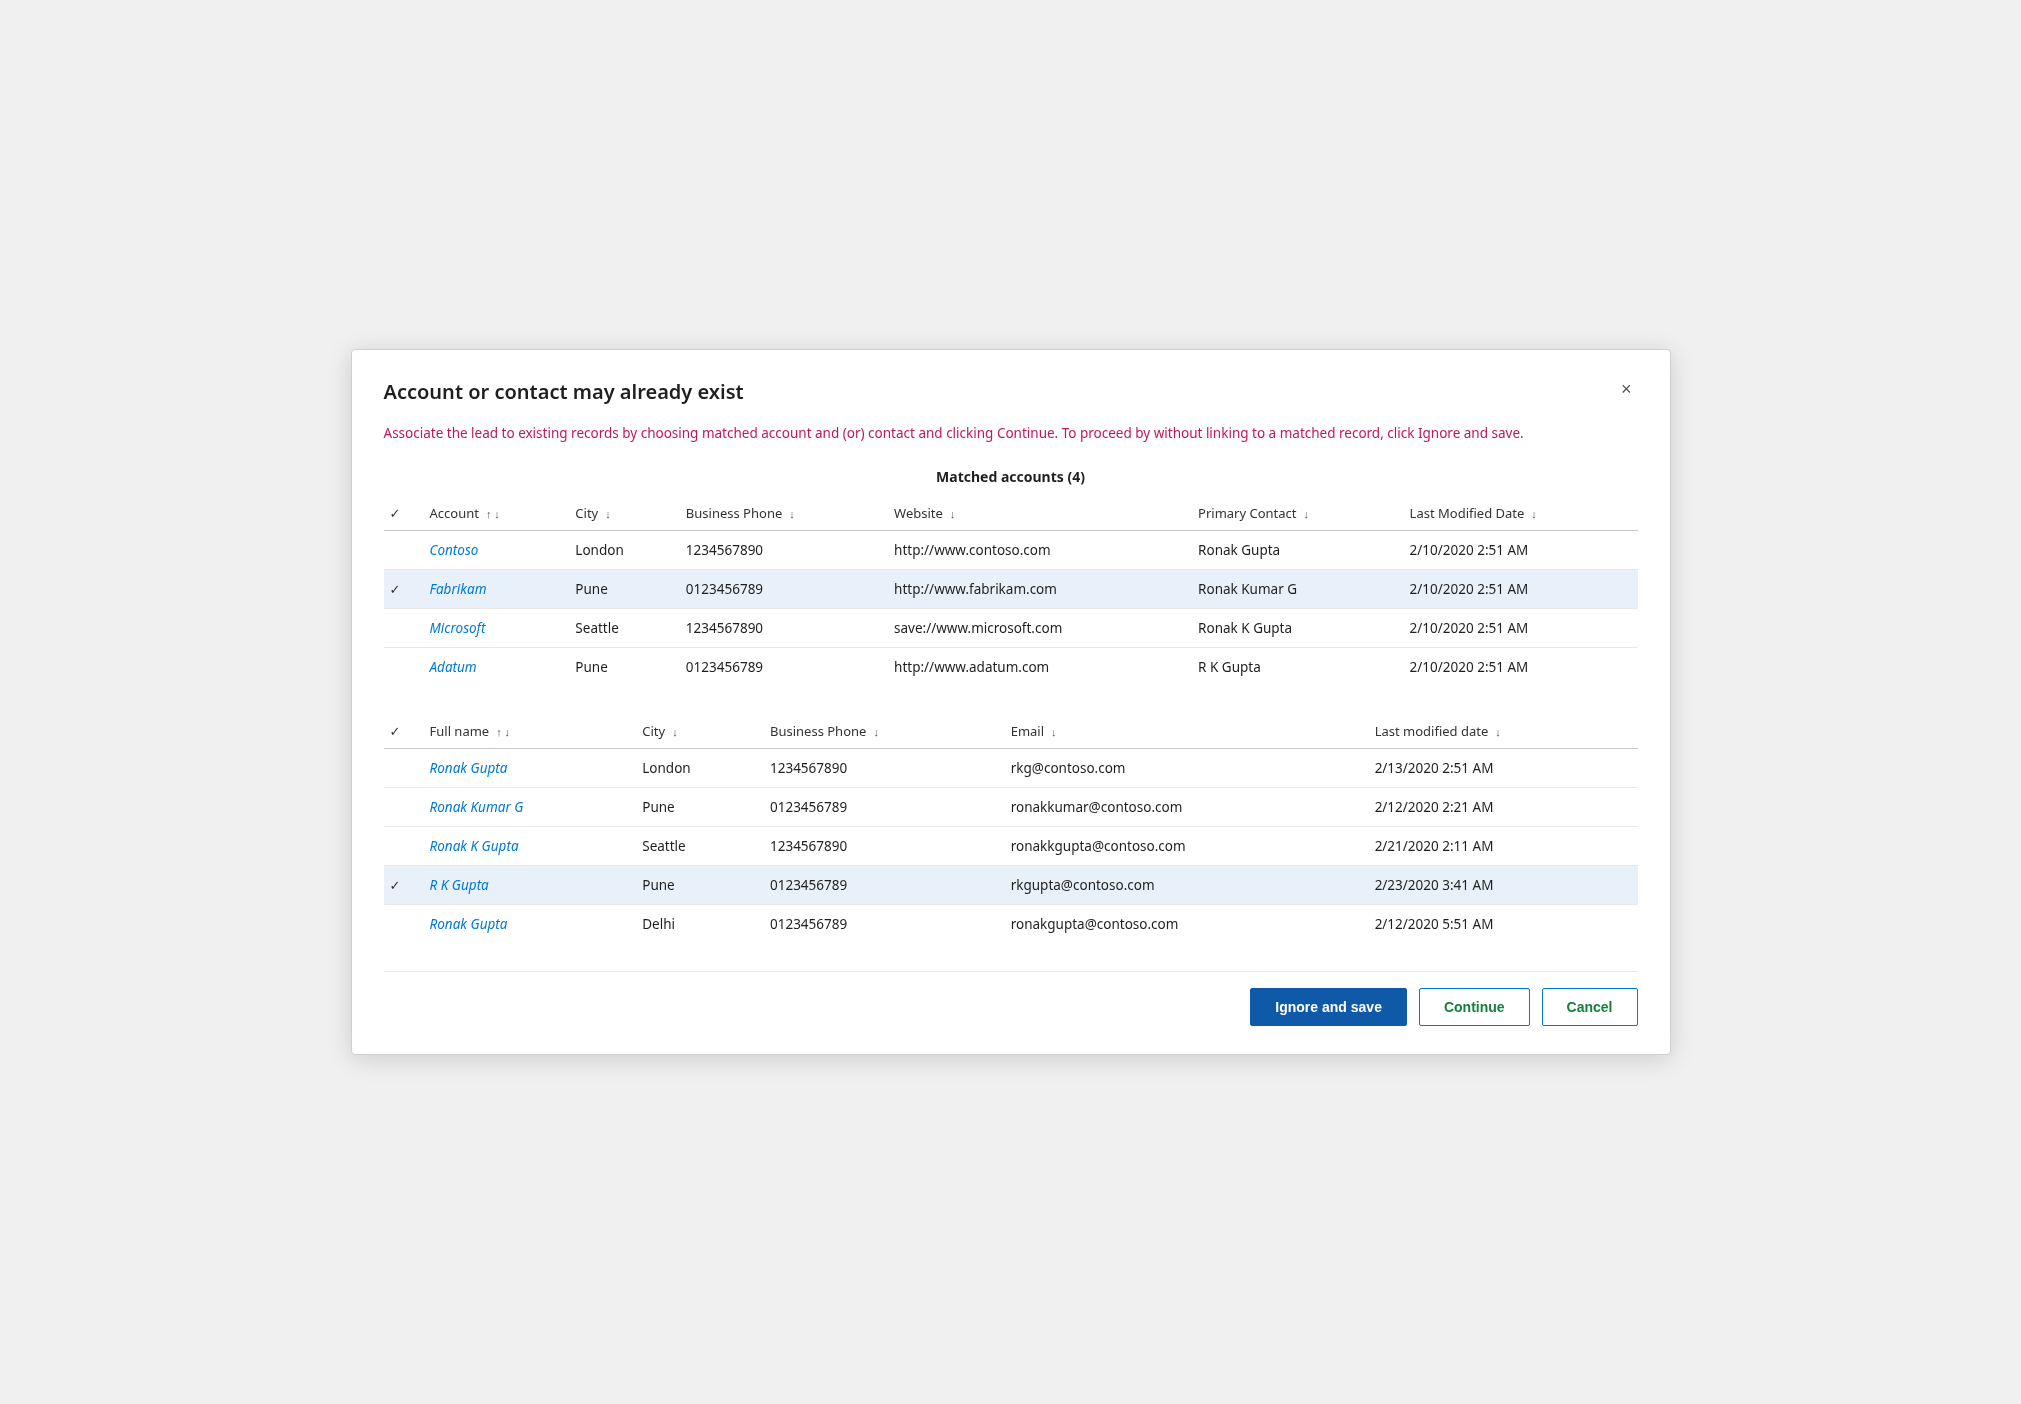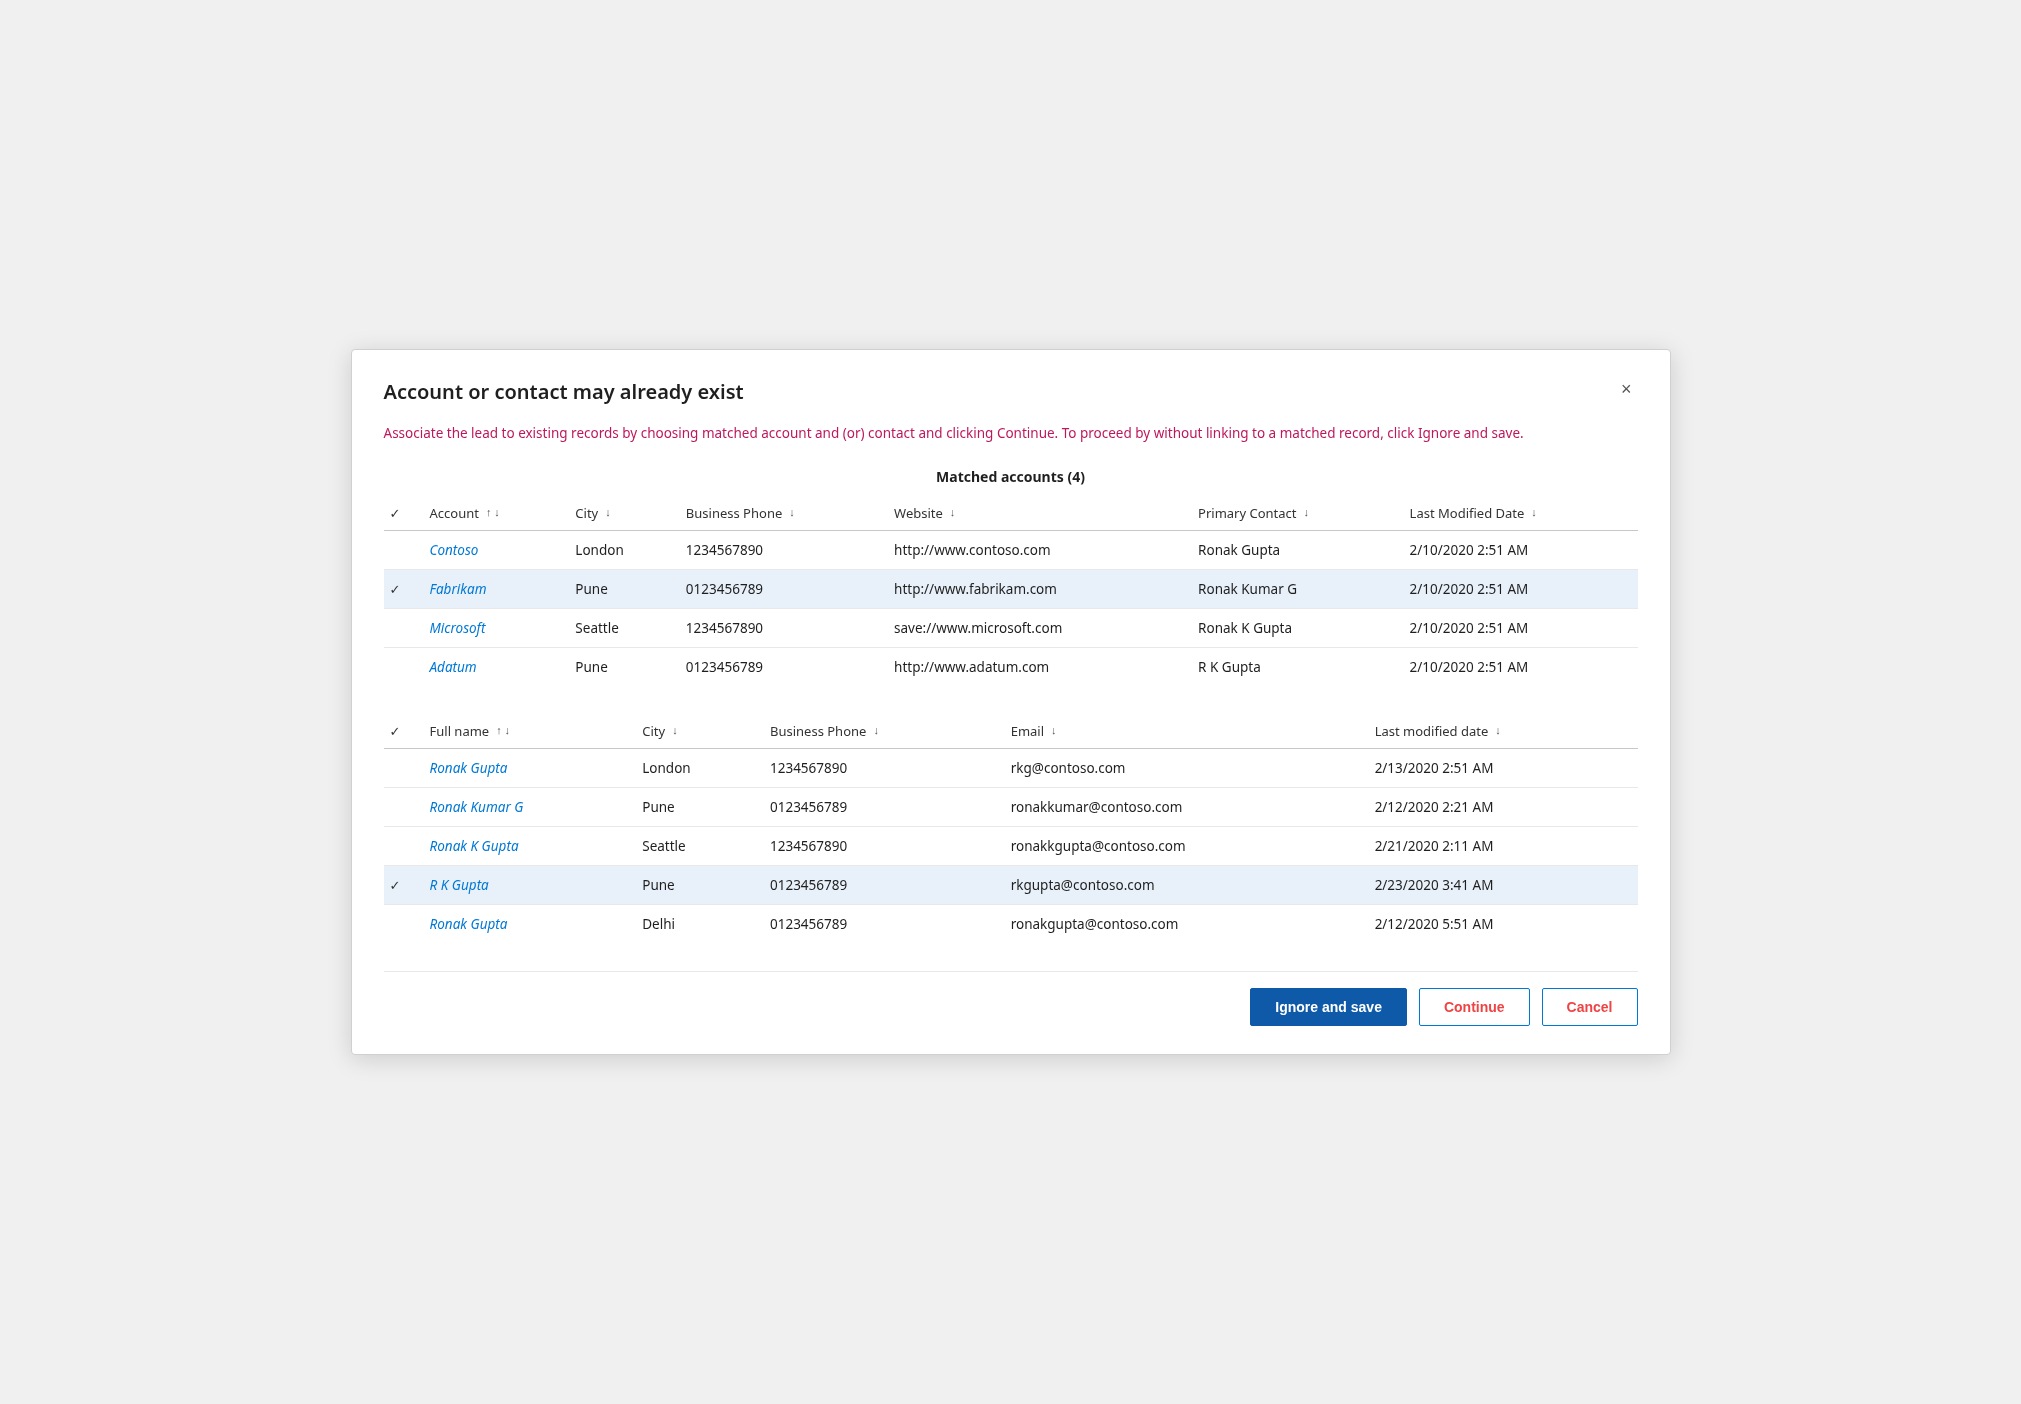--- a/index.html
+++ b/index.html
@@ -122,29 +122,30 @@
       cursor: pointer;
       border: 1px solid;
     }
     .btn-primary {
       background: #0f5aa8;
       color: #ffffff;
       border-color: #0f5aa8;
     }
     .btn-secondary {
       background: #ffffff;
-      color: #ef4444;
+      color: #15803d;
       border-color: #0078d4;
     }
     .check-mark {
       font-size: 13px;
       color: #333;
     }
     th .col-label {
       display: inline-flex;
+      align-items: center;
       gap: 3px;
     }
   </style>
 </head>
 <body>
 
 <div class="dialog">
   <div class="dialog-header">
     <span class="dialog-title">Account or contact may already exist</span>
     <button class="close-btn">×</button>

